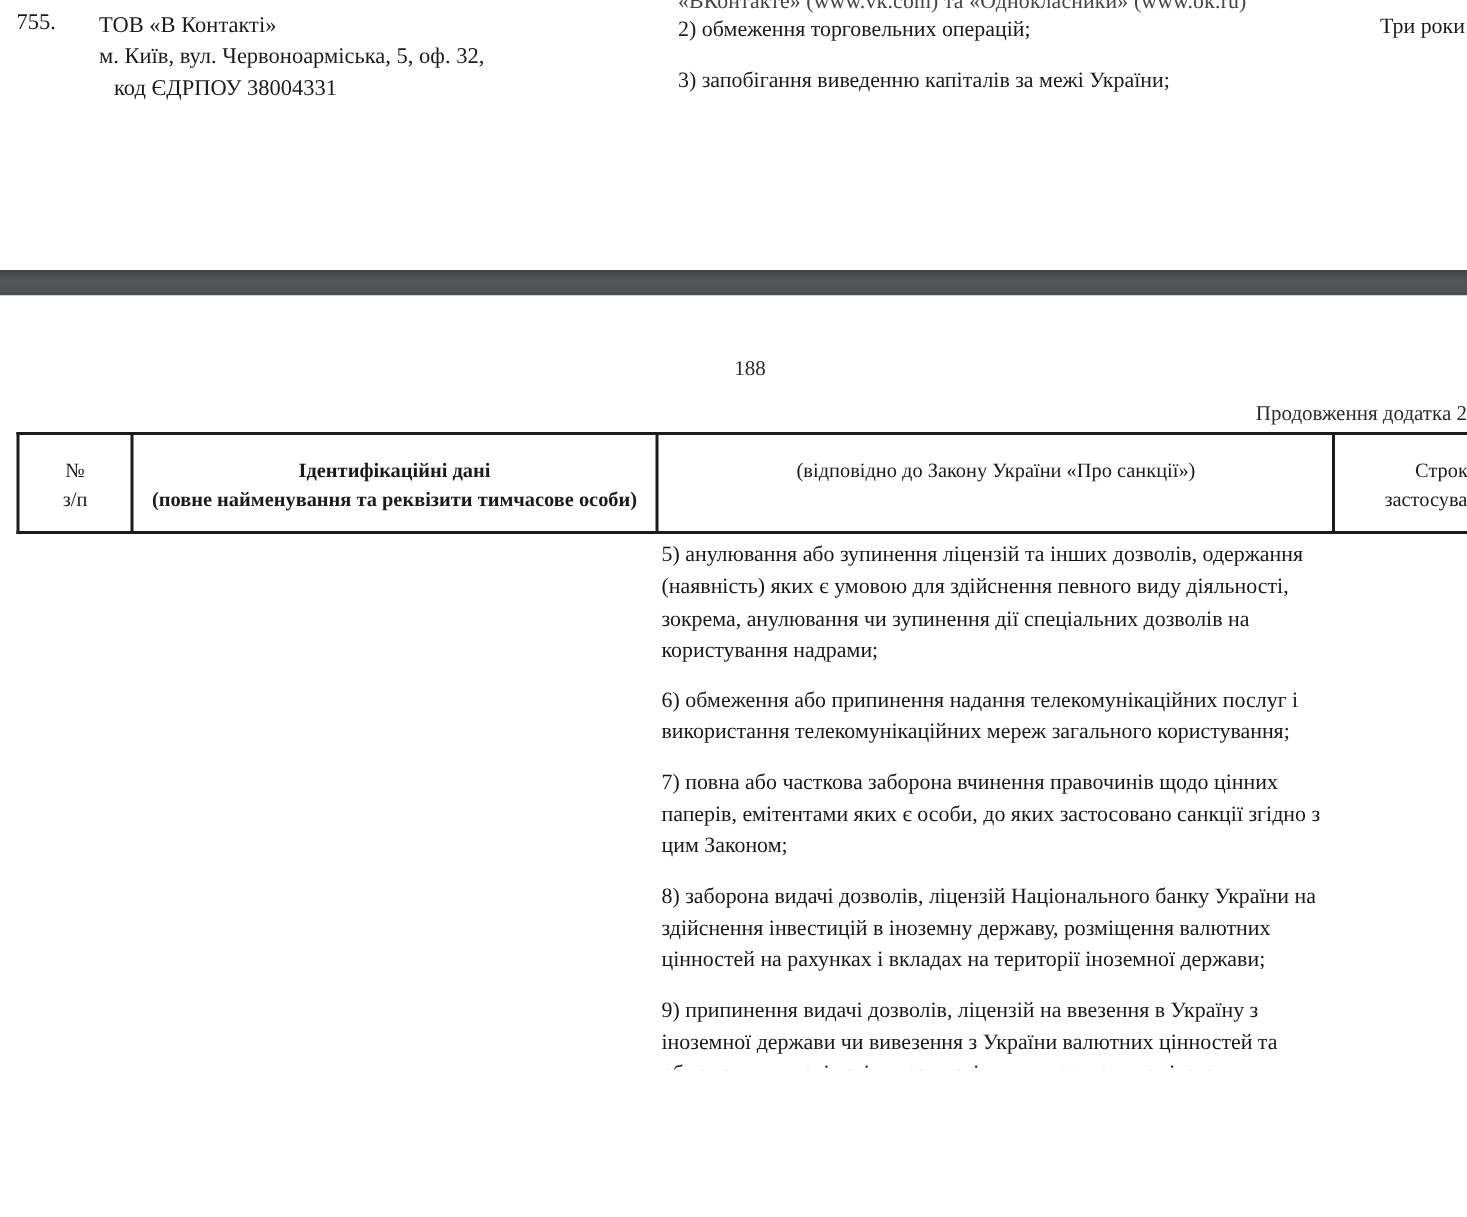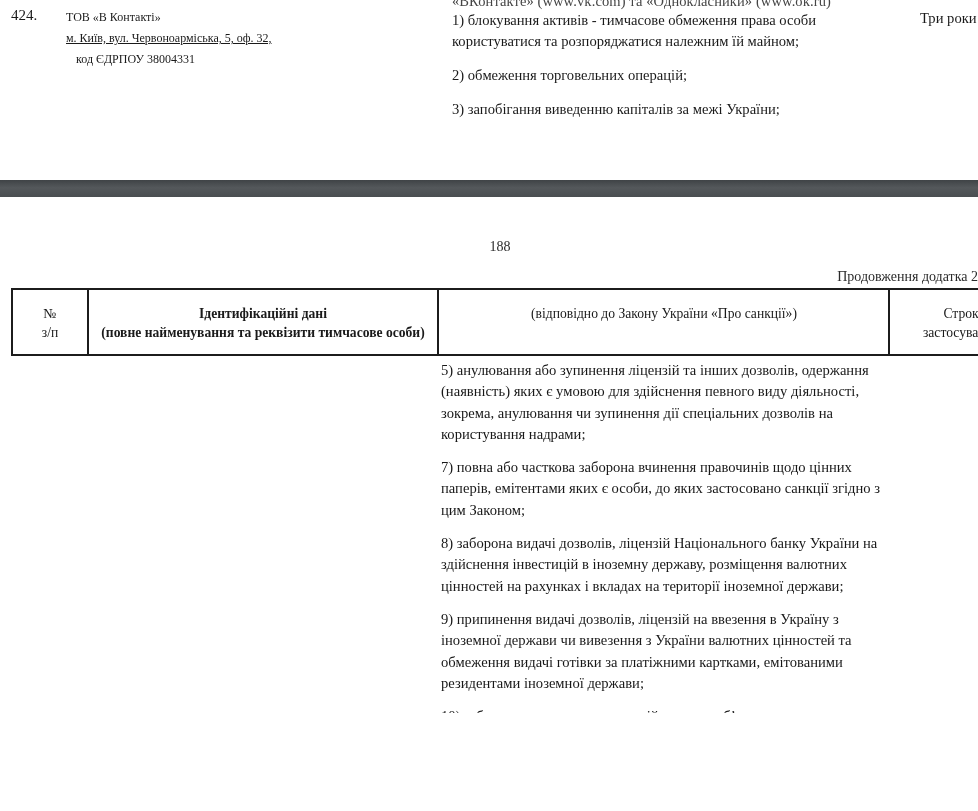--- a/index.html
+++ b/index.html
@@ -43,25 +43,25 @@
     position: absolute;
     left: 11px;
     top: 7px;
     font-size: 15px;
     white-space: nowrap;
   }
   .ident-block {
     position: absolute;
     left: 66px;
     top: 7px;
-    font-size: 12px;
+    font-size: 15px;
     line-height: 21px;
     white-space: nowrap;
   }
-  .ident-block .l2 { padding-left: 0px; text-decoration: underline; }
+  .ident-block .l2 { padding-left: 0px; }
   .ident-block .l3 { padding-left: 10px; }
 
   .measure-block {
     position: absolute;
     left: 452px;
     top: 10px;
     width: 430px;
     font-size: 14.6px;
     line-height: 21px;
   }
@@ -159,30 +159,29 @@
 </style>
 </head>
 <body>
 
 <div id="page">
 
   <div class="frag-top">
 
     <div class="clipped-line">«ВКонтакте» (www.vk.com) та «Однокласники» (www.ok.ru)</div>
 
-    <div class="row-num">424.</div>
+    <div class="row-num">755.</div>
 
     <div class="ident-block">
       <div class="l1">ТОВ «В Контакті»</div>
       <div class="l2">м. Київ, вул. Червоноарміська, 5, оф. 32,</div>
       <div class="l3">код ЄДРПОУ 38004331</div>
     </div>
 
     <div class="measure-block">
-      <p>1) блокування активів - тимчасове обмеження права особи користуватися та розпоряджатися належним їй майном;</p>
       <p>2) обмеження торговельних операцій;</p>
       <p>3) запобігання виведенню капіталів за межі України;</p>
     </div>
 
     <div class="term-block">Три роки</div>
   </div>
 
   <div class="band"></div>
 
   <div class="frag-bottom">
@@ -214,20 +213,21 @@
       </div>
 
       <div class="th th-term">
         <div>Строк</div>
         <div>застосування</div>
       </div>
     </div>
 
     <div class="body-list">
       <p>5) анулювання або зупинення ліцензій та інших дозволів, одержання (наявність) яких є умовою для здійснення певного виду діяльності, зокрема, анулювання чи зупинення дії спеціальних дозволів на користування надрами;</p>
+      <p>6) обмеження або припинення надання телекомунікаційних послуг і використання телекомунікаційних мереж загального користування;</p>
       <p>7) повна або часткова заборона вчинення правочинів щодо цінних паперів, емітентами яких є особи, до яких застосовано санкції згідно з цим Законом;</p>
       <p>8) заборона видачі дозволів, ліцензій Національного банку України на здійснення інвестицій в іноземну державу, розміщення валютних цінностей на рахунках і вкладах на території іноземної держави;</p>
       <p>9) припинення видачі дозволів, ліцензій на ввезення в Україну з іноземної держави чи вивезення з України валютних цінностей та обмеження видачі готівки за платіжними картками, емітованими резидентами іноземної держави;</p>
       <p>10) заборона передання технологій, прав на об’єкти права інтелектуальної власності;</p>
     </div>
 
   </div>
 </div>
 
 </body></html>

